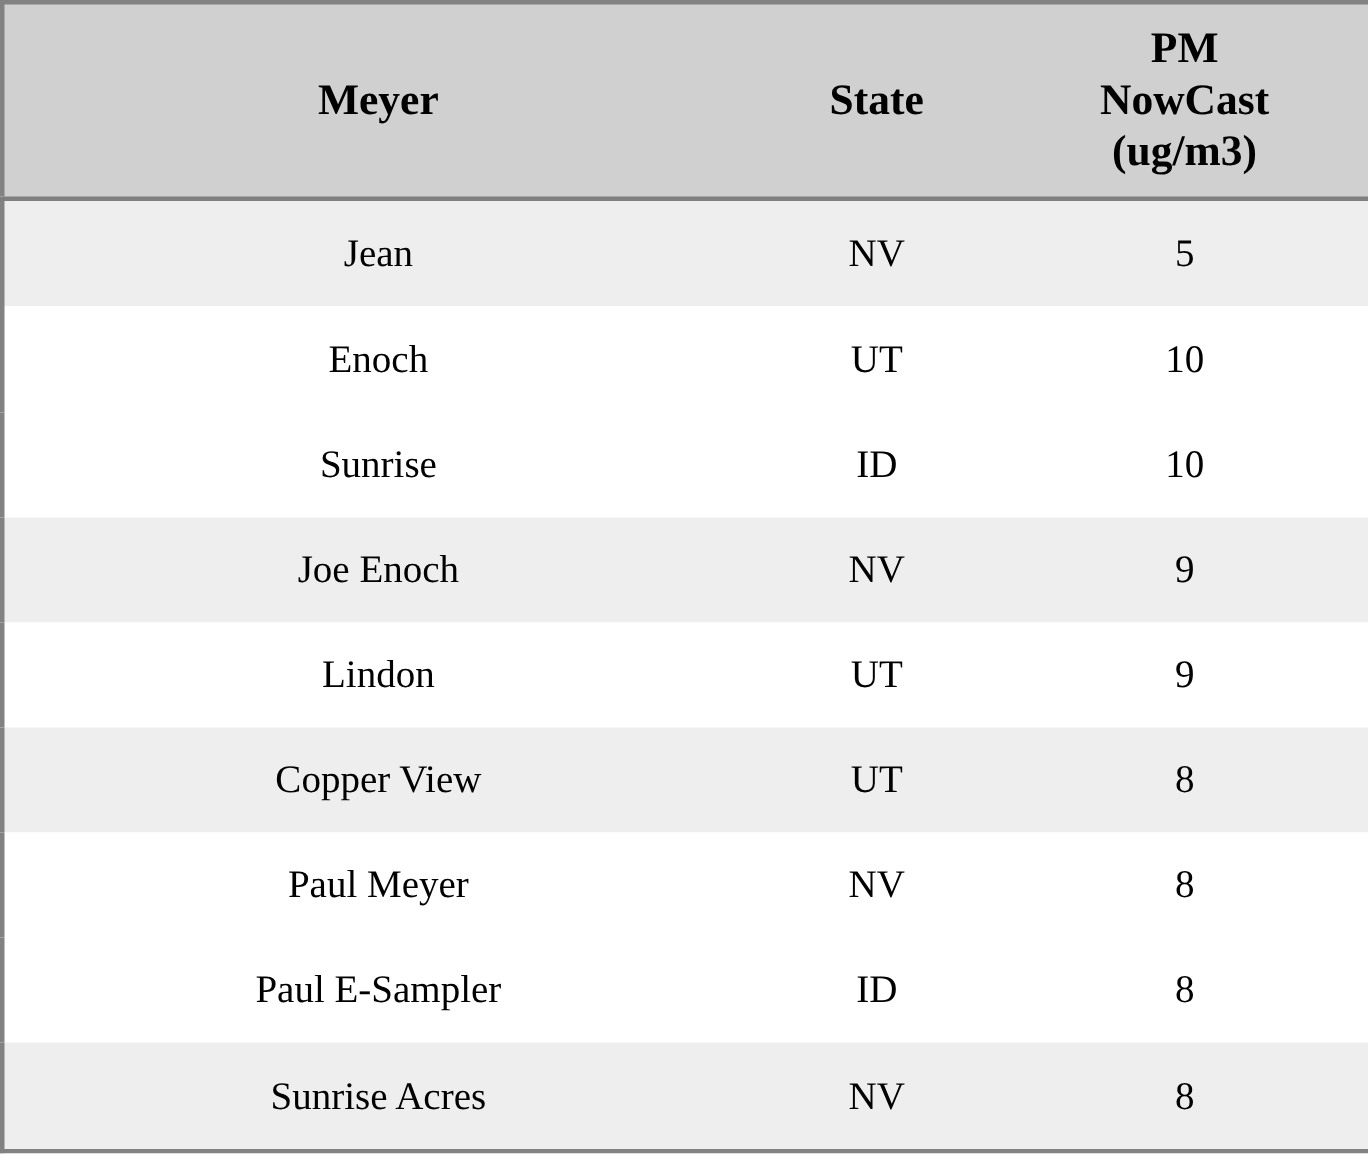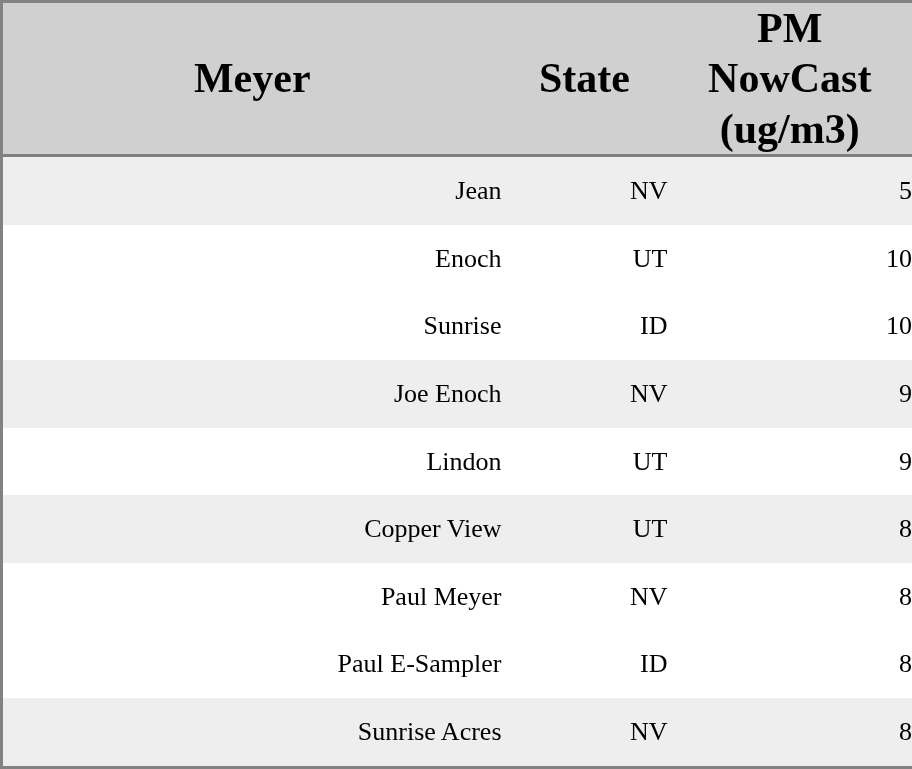--- a/index.html
+++ b/index.html
@@ -21,31 +21,31 @@
     border: 3px solid #828282;
     color: #000000;
   }
   col.col-site  { width: 500px; }
   col.col-state { width: 166px; }
   col.col-pm    { width: 246px; }
   thead th {
     background: #d0d0d0;
     border-bottom: 3px solid #7f7f7f;
     font-weight: bold;
-    font-size: 42px;
+    font-size: 29px;
     line-height: 1.2;
     text-align: center;
     vertical-align: middle;
     white-space: pre-line;
     height: 128px;
     padding: 0;
   }
   tbody td {
     font-size: 26px;
-    text-align: right;
+    text-align: center;
     vertical-align: middle;
     padding: 0;
     height: 57px;
   }
   tbody tr.odd  td { background: #eeeeee; }
   tbody tr.even td { background: #ffffff; }
 </style>
 </head>
 <body>
 

